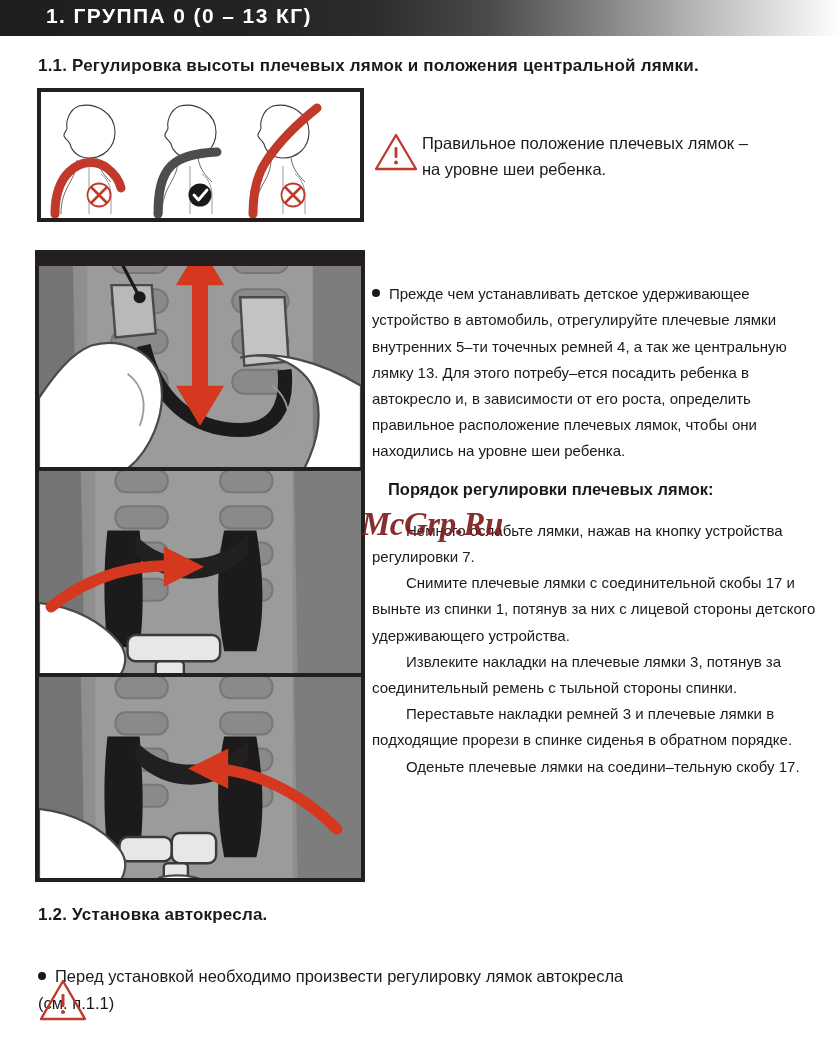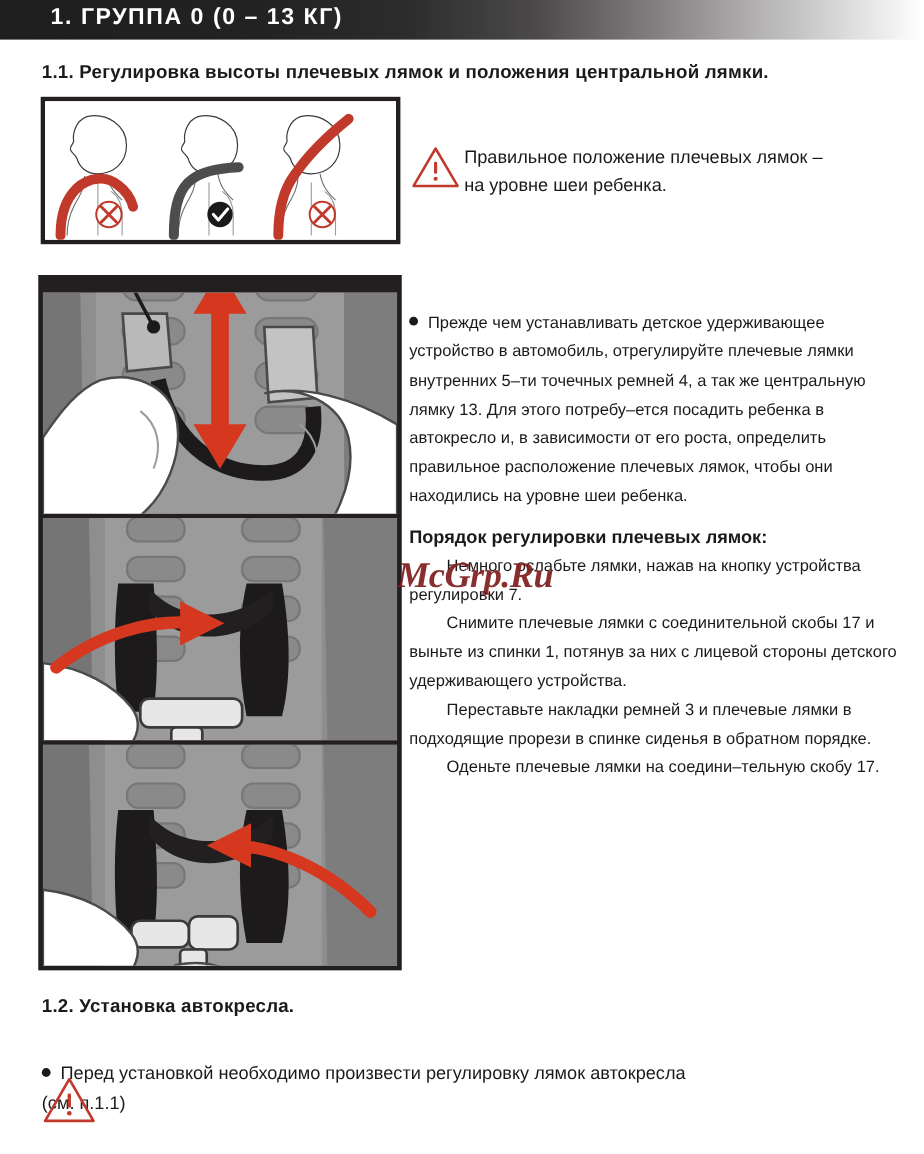--- a/index.html
+++ b/index.html
@@ -95,21 +95,21 @@
     white-space: pre-line;
   }
   .para.bullet { text-indent: 0; }
   .para .dot {
     display: inline-block; width: 8px; height: 8px;
     border-radius: 50%; background: #1a1a1a;
     margin-right: 9px; vertical-align: 2px;
   }
   .subhead {
     font-size: 16.5px; font-weight: bold; line-height: 26.2px;
-    color: #1a1a1a; margin: 0;
+    color: #1a1a1a; margin: 16px;
   }
   .para.indent { text-indent: 34px; }
 
   
   .bottom-bullet {
     position: absolute; left: 38px; top: 936px; width: 790px;
     font-size: 16.5px; line-height: 27px; color: #1a1a1a;
     white-space: pre-line;
   }
   .bottom-bullet .dot {
@@ -470,20 +470,21 @@
   <p class="para bullet">
     <span class="dot"></span><span>Прежде чем устанавливать детское удерживающее устройство в автомобиль, отрегулируйте плечевые лямки внутренних 5–ти точечных ремней 4, а так же центральную лямку 13. Для этого потребу–ется посадить ребенка в автокресло и, в зависимости от его роста, определить правильное расположение плечевых лямок, чтобы они находились на уровне шеи ребенка.</span>
   </p>
 
   <p class="subhead" style="margin-top:11px;">
     <span class="dot"></span><span>Порядок регулировки плечевых лямок:</span>
   </p>
 
   <p class="para indent">Немного ослабьте лямки, нажав на кнопку устройства регулировки 7.</p>
   <p class="para indent">Снимите плечевые лямки с соединительной скобы 17 и выньте из спинки 1, потянув за них с лицевой стороны детского удерживающего устройства.</p>
+  <p class="para indent">Извлеките накладки на плечевые лямки 3, потянув за соединительный ремень с тыльной стороны спинки.</p>
   <p class="para indent">Переставьте накладки ремней 3 и плечевые лямки в подходящие прорези в спинке сиденья в обратном порядке.</p>
   <p class="para indent">Оденьте плечевые лямки на соедини–тельную скобу 17.</p>
 </div>
 
 <div class="watermark">McGrp.Ru</div>
 
 <div class="h2" id="heading-12">1.2. Установка автокресла.</div>
 
 <div class="bottom-bullet">
   <span class="dot"></span><span>Перед установкой необходимо произвести регулировку лямок автокресла

